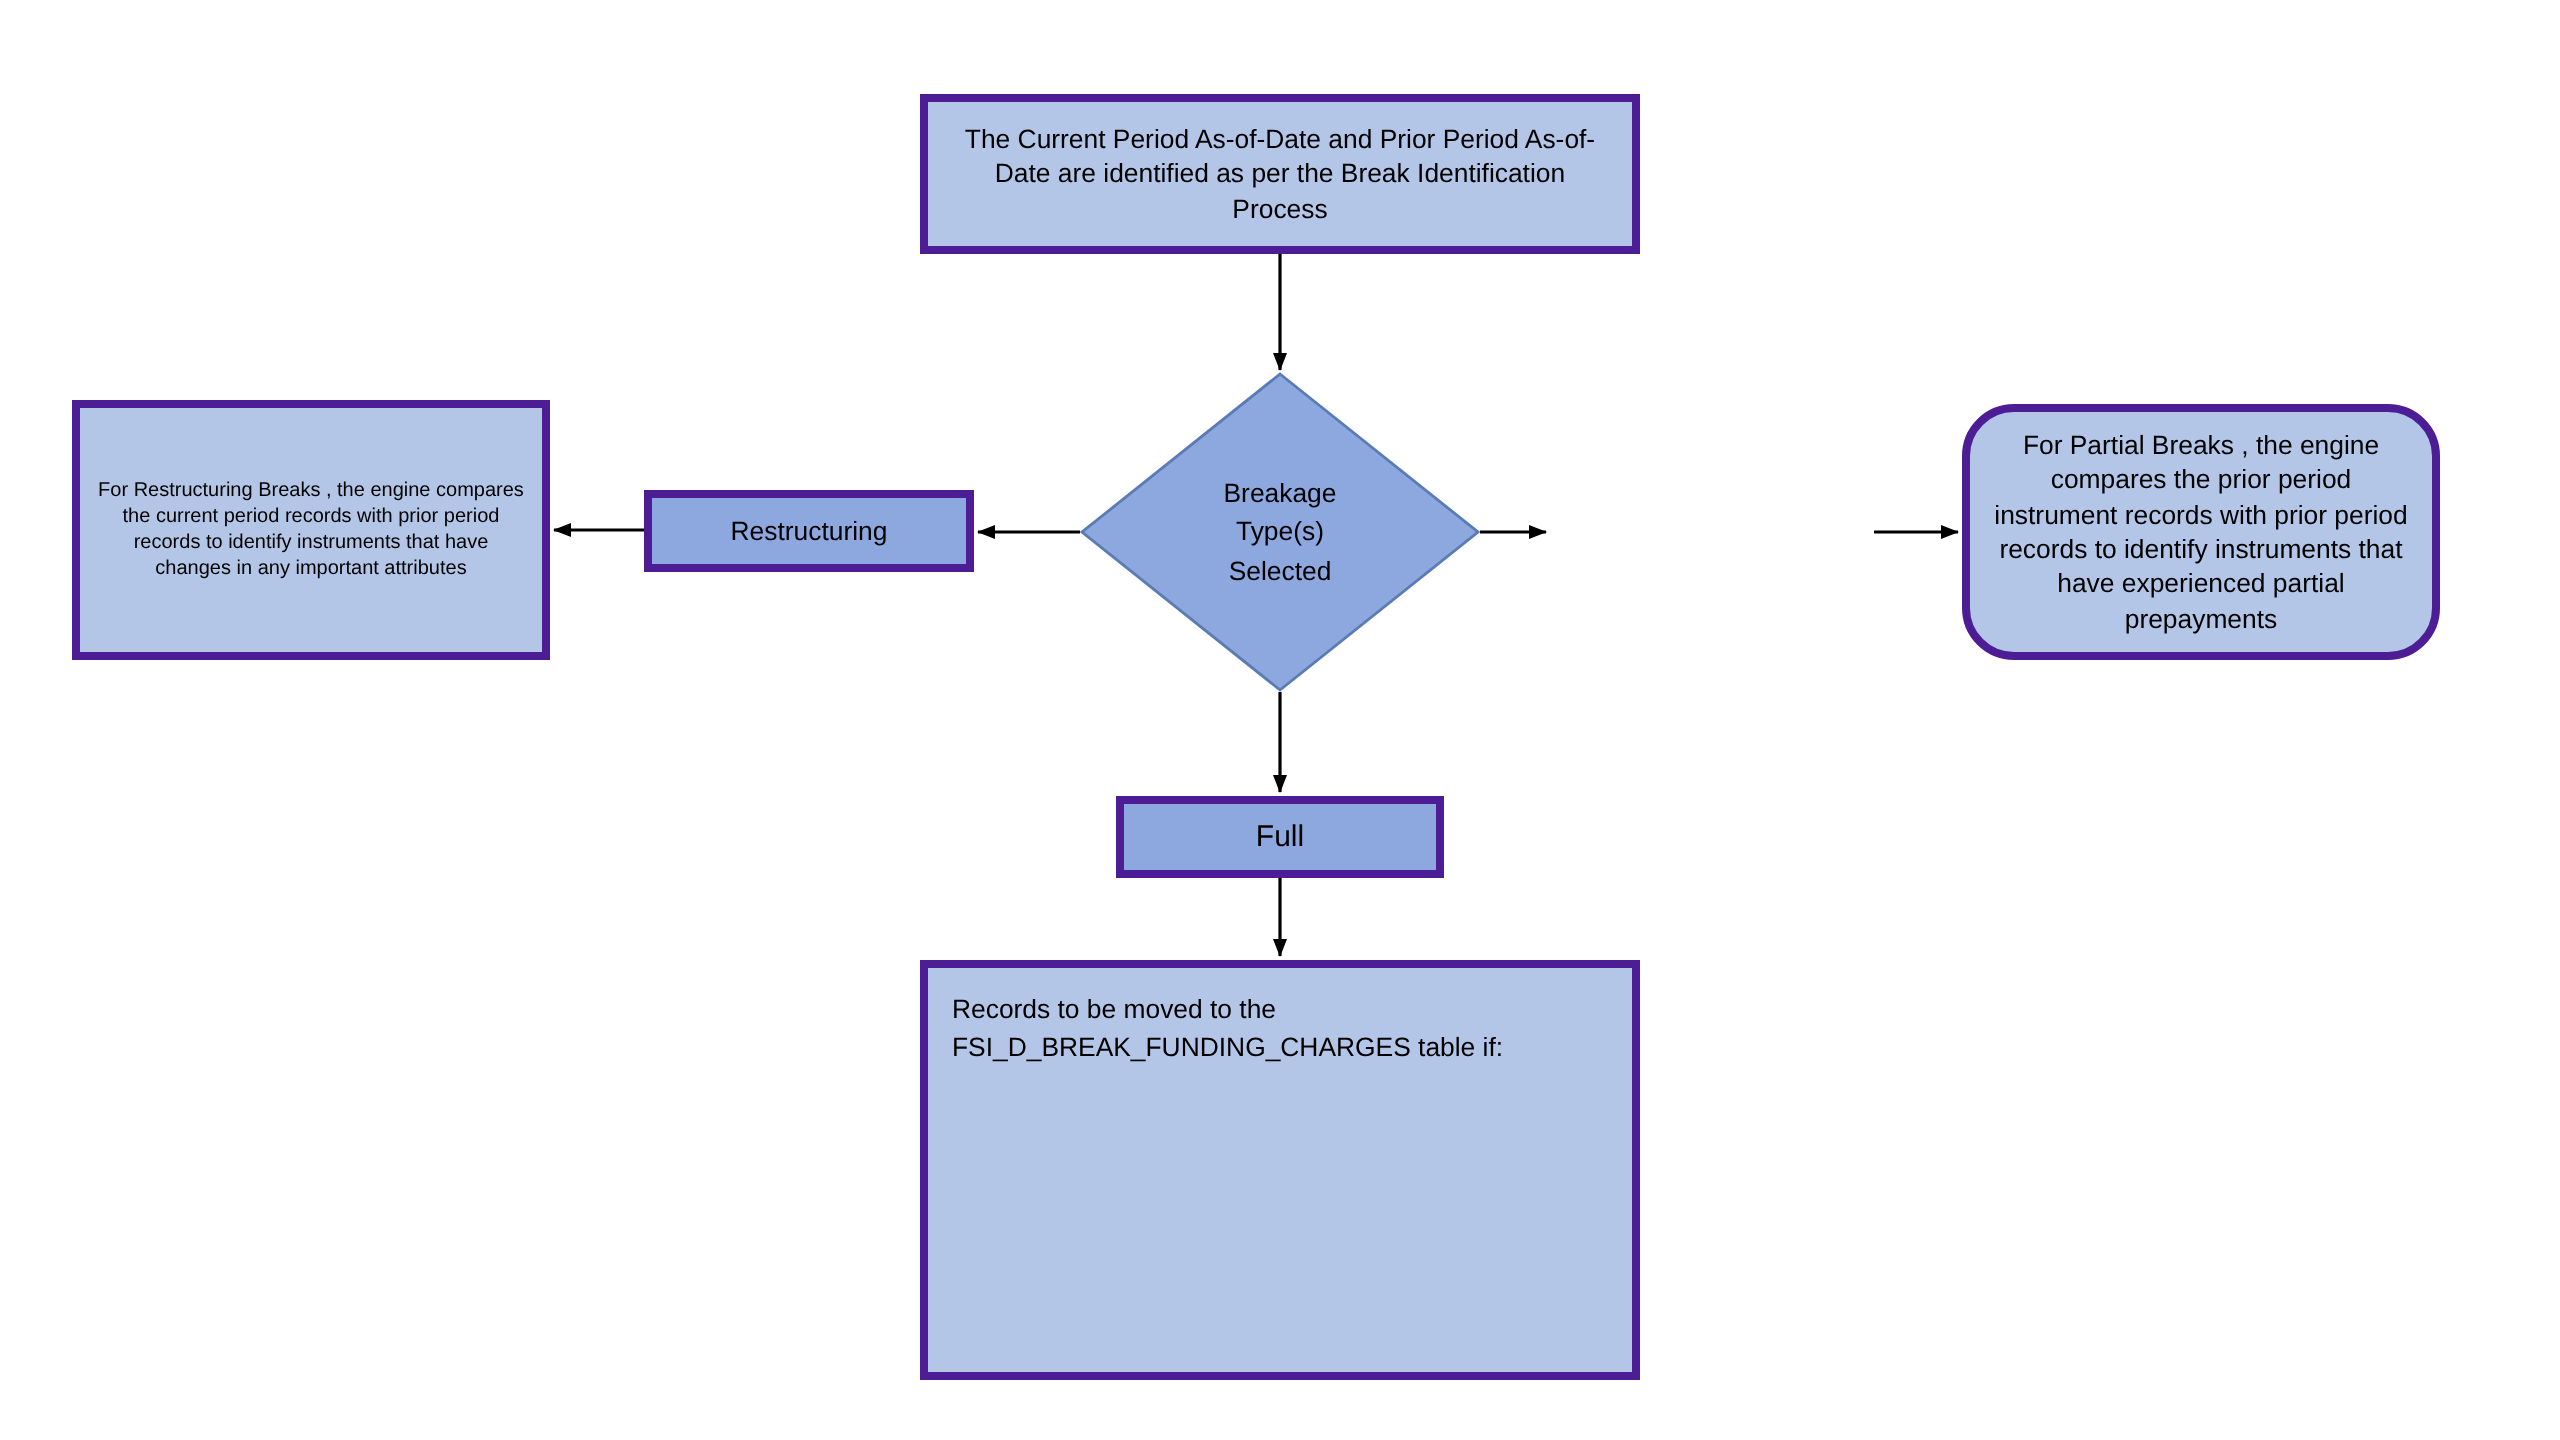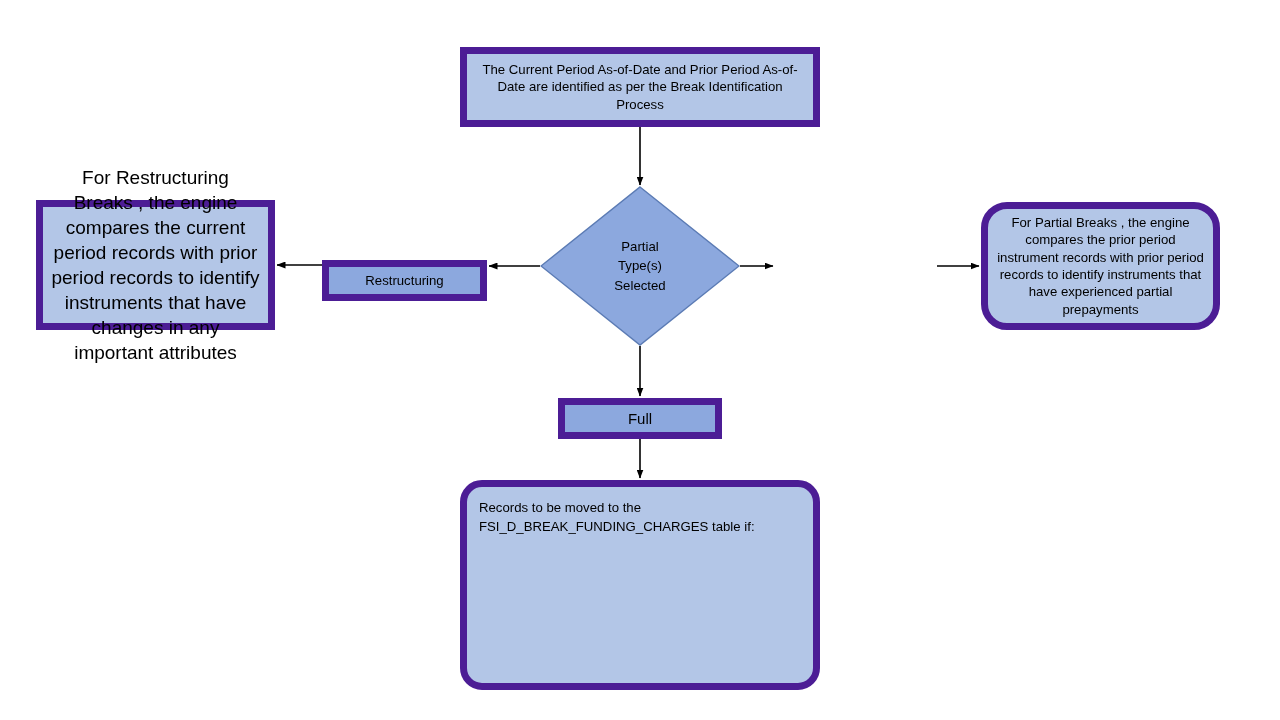--- a/index.html
+++ b/index.html
@@ -15,21 +15,21 @@
   }
   #canvas {
     position: relative;
     width: 1280px;
     height: 720px;
     background: #ffffff;
   }
   .node {
     position: absolute;
     box-sizing: border-box;
-    border: 7px solid #4c1d95;
+    border: 4px solid #4c1d95;
     display: flex;
     align-items: center;
     justify-content: center;
     text-align: center;
     color: #000000;
     line-height: 1.32;
   }
   .node-light { background: #B3C6E7; }
   .node-medium { background: #8CA8DE; }
 
@@ -68,57 +68,56 @@
     justify-content: center;
     text-align: center;
     font-size: 13.2px;
     line-height: 1.45;
     color: #000;
     white-space: pre-line;
   }
 
   
   #restructuring-box {
-    left: 322px; top: 260px;
+    left: 322px; top: 245px;
     width: 165px; height: 41px;
     font-size: 13.2px;
   }
   #partial-box {
     left: 775px; top: 246px;
     width: 162px; height: 41px;
     font-size: 13.2px;
   }
   #full-box {
     left: 558px; top: 398px;
     width: 164px; height: 41px;
     font-size: 15px;
   }
 
   
   #left-desc-box {
     left: 36px; top: 200px;
     width: 239px; height: 130px;
-    font-size: 19px;
+    font-size: 10px;
   }
   #right-desc-box {
     left: 981px; top: 202px;
     width: 239px; height: 128px;
     font-size: 13.2px;
     border-radius: 26px;
   }
 
   
   #bottom-box {
     left: 460px; top: 480px;
     width: 360px; height: 210px;
     align-items: flex-start;
     justify-content: flex-start;
     font-size: 13.2px;
     padding: 12px 14px 10px 12px;
-    border-radius: 22px;
   }
   #bottom-box .bb-inner {
     width: 100%;
     text-align: left;
   }
   #bottom-box .bb-head {
     margin: 0 0 14px 0;
     line-height: 1.42;
   }
   #bottom-box ul {
@@ -175,21 +174,21 @@
   </svg>
 
   <div class="node node-light" id="top-box">
     <span class="node-text">The Current Period As-of-Date and Prior Period As-of-Date are identified as per the Break Identification Process</span>
   </div>
 
   <div id="decision-wrap">
     <svg viewBox="0 0 200 160" xmlns="http://www.w3.org/2000/svg">
       <polygon points="100,1 199,80 100,159 1,80" fill="#8CA8DE" stroke="#5B7BB4" stroke-width="1.4"></polygon>
     </svg>
-    <div id="decision-label">Partial
+    <div id="decision-label">Breakage
 Type(s)
 Selected</div>
   </div>
 
   <div class="node node-medium" id="restructuring-box">
     <span class="node-text">Restructuring</span>
   </div>
 
 
   <div class="node node-medium" id="full-box">

